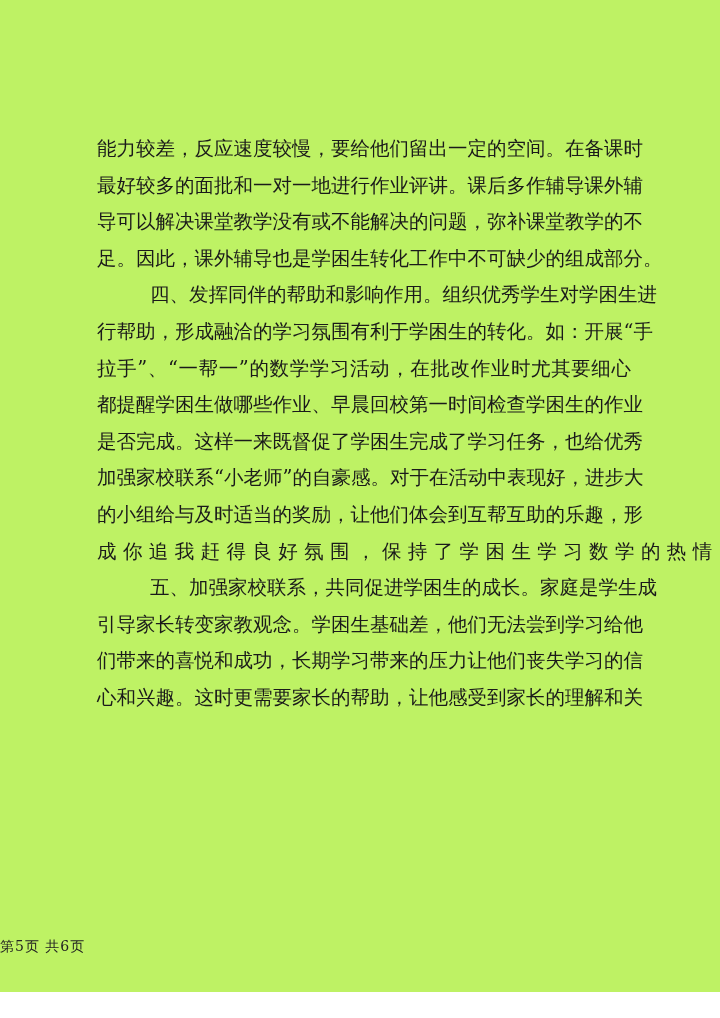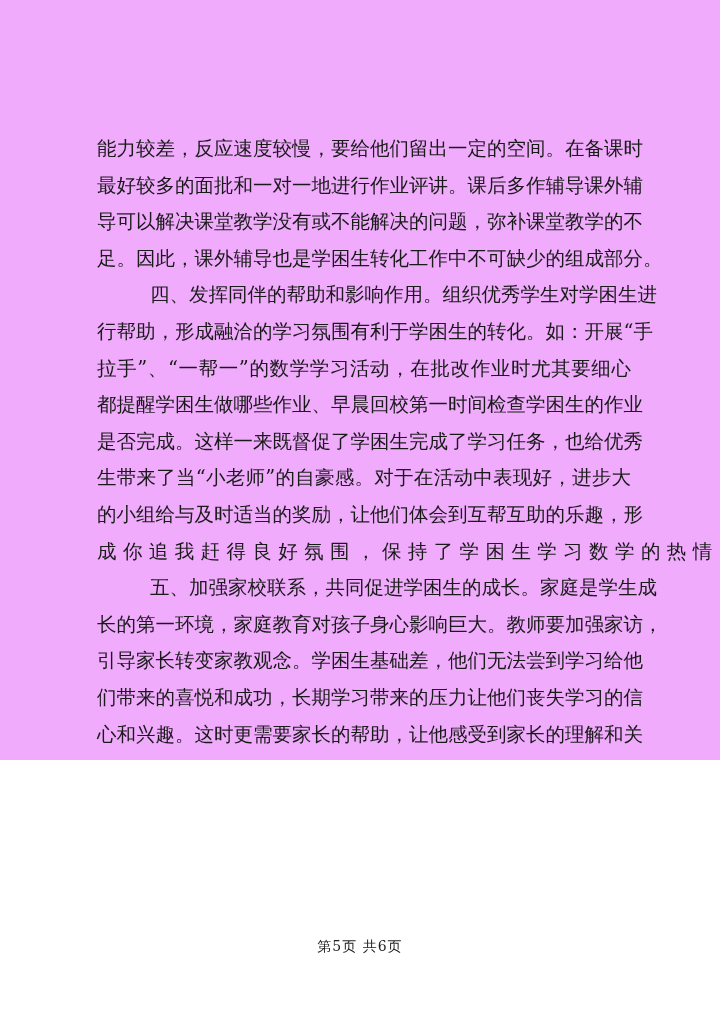--- a/index.html
+++ b/index.html
@@ -12,22 +12,22 @@
       height: 1018px;
       position: relative;
       overflow: hidden;
       font-family: "DejaVu Serif", "Liberation Serif", serif;
       color: #1a1a1a;
     }
     .page {
       position: absolute;
       left: 0; top: 0;
       width: 720px;
-      height: 760px;
-      background: #f0abfc;
+      height: 992px;
+      background: #bef264;
     }
     .body-text {
       position: absolute;
       left: 97px;
       top: 131px;
       width: 540px;
     }
     .line {
       display: block;
       height: 36.6px;
@@ -45,21 +45,20 @@
     }
     .line.indent {
       padding-left: 53px;
       width: 481px;
     }
     .footer {
       position: absolute;
       left: 0;
       top: 938px;
       width: 720px;
-      text-align: center;
       font-size: 14px;
       color: #222;
       letter-spacing: 1px;
     }
   </style>
 </head>
 <body>
 
 <div class="page">
   <div class="body-text">
@@ -70,28 +69,27 @@
       <span class="line">导可以解决课堂教学没有或不能解决的问题，弥补课堂教学的不</span>
       <span class="line">足。因此，课外辅导也是学困生转化工作中不可缺少的组成部分。</span>
     </div>
 
     <div>
       <span class="line indent">四、发挥同伴的帮助和影响作用。组织优秀学生对学困生进</span>
       <span class="line">行帮助，形成融洽的学习氛围有利于学困生的转化。如：开展“手</span>
       <span class="line">拉手”、“一帮一”的数学学习活动，在批改作业时尤其要细心</span>
       <span class="line">都提醒学困生做哪些作业、早晨回校第一时间检查学困生的作业</span>
       <span class="line">是否完成。这样一来既督促了学困生完成了学习任务，也给优秀</span>
-      <span class="line">生带来了当“小老师”的自豪感。对于在活动中表现好，进步大</span>
+      <span class="line">加强家校联系“小老师”的自豪感。对于在活动中表现好，进步大</span>
       <span class="line">的小组给与及时适当的奖励，让他们体会到互帮互助的乐趣，形</span>
       <span class="line last">成你追我赶得良好氛围，保持了学困生学习数学的热情。</span>
     </div>
 
     <div>
       <span class="line indent">五、加强家校联系，共同促进学困生的成长。家庭是学生成</span>
-      <span class="line">长的第一环境，家庭教育对孩子身心影响巨大。教师要加强家访，</span>
       <span class="line">引导家长转变家教观念。学困生基础差，他们无法尝到学习给他</span>
       <span class="line">们带来的喜悦和成功，长期学习带来的压力让他们丧失学习的信</span>
       <span class="line">心和兴趣。这时更需要家长的帮助，让他感受到家长的理解和关</span>
     </div>
 
 
   </div>
 
   <div class="footer">第5页 共6页</div>
 </div>

